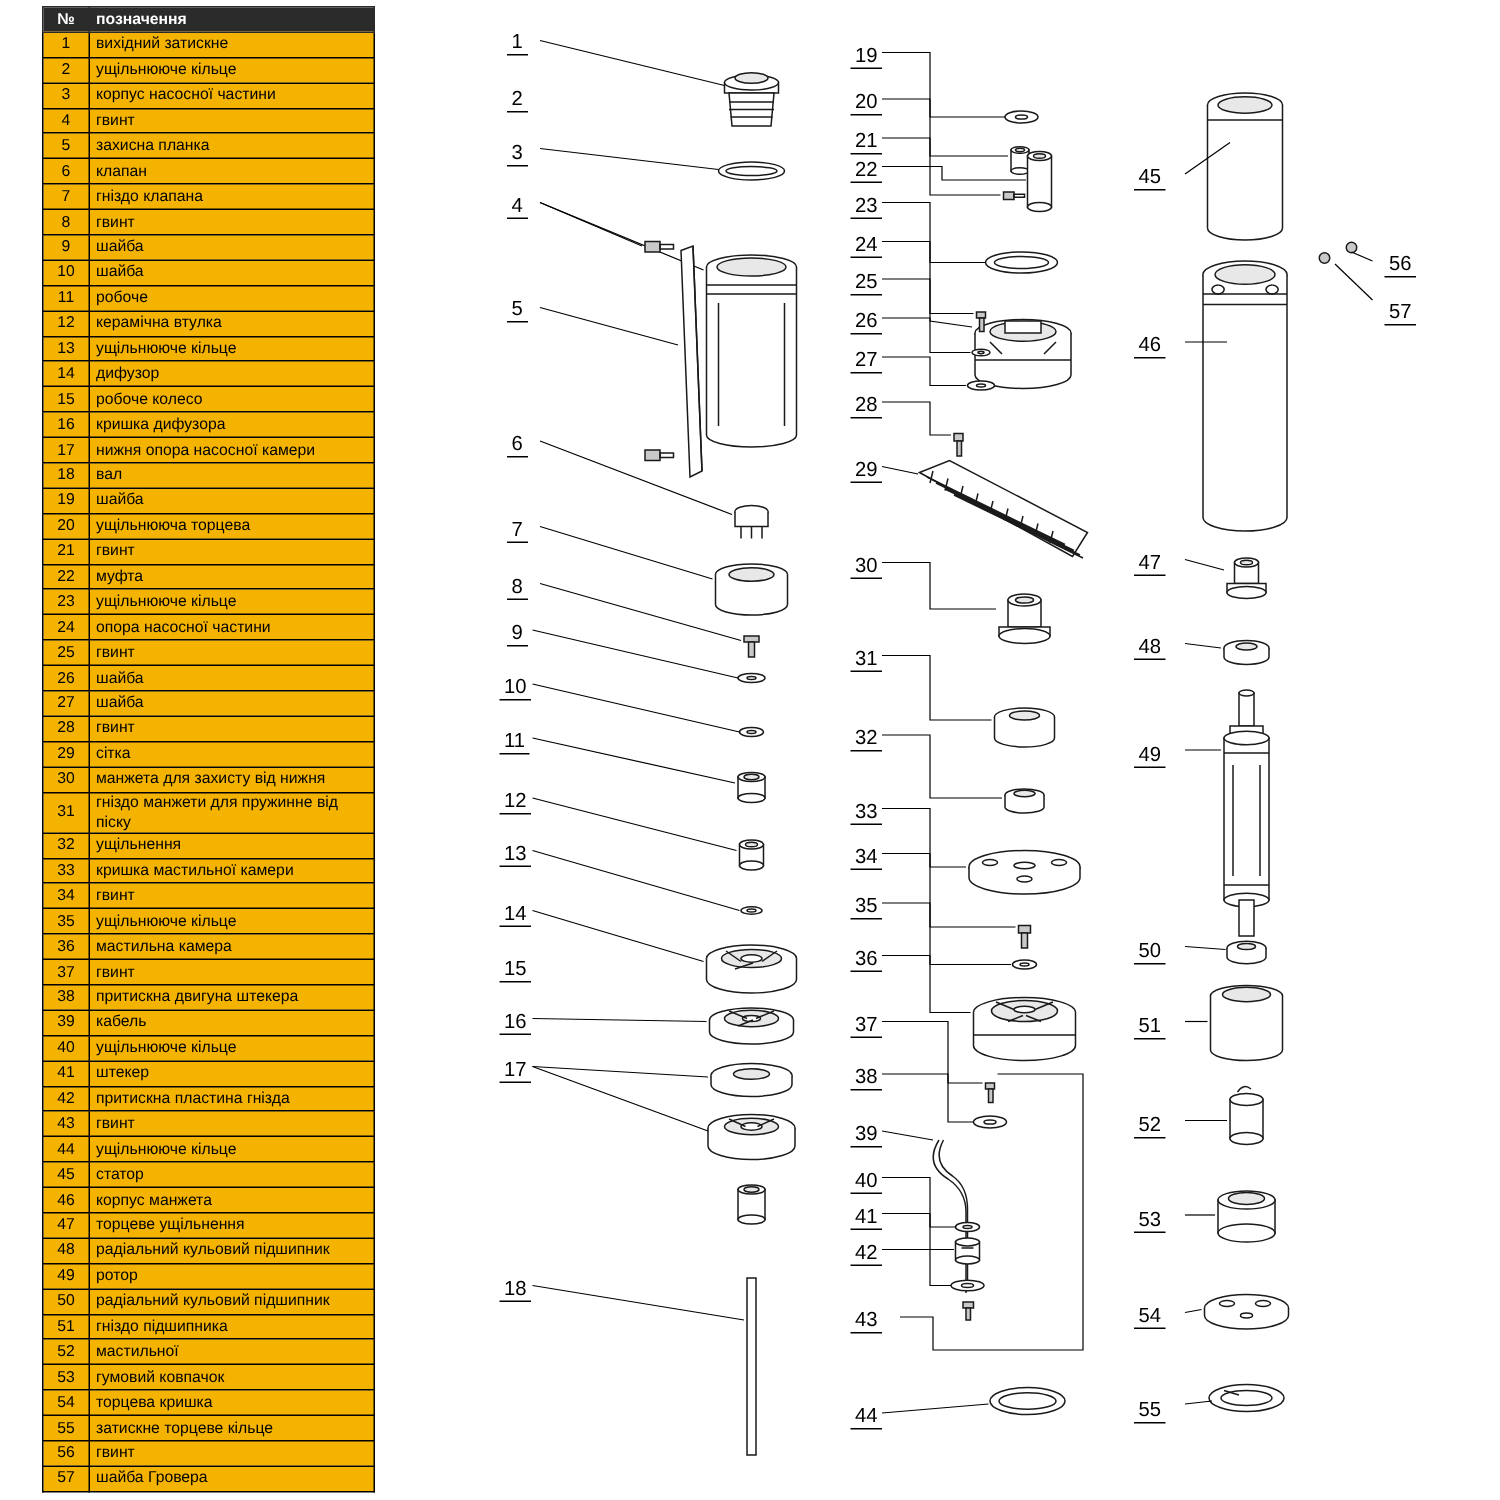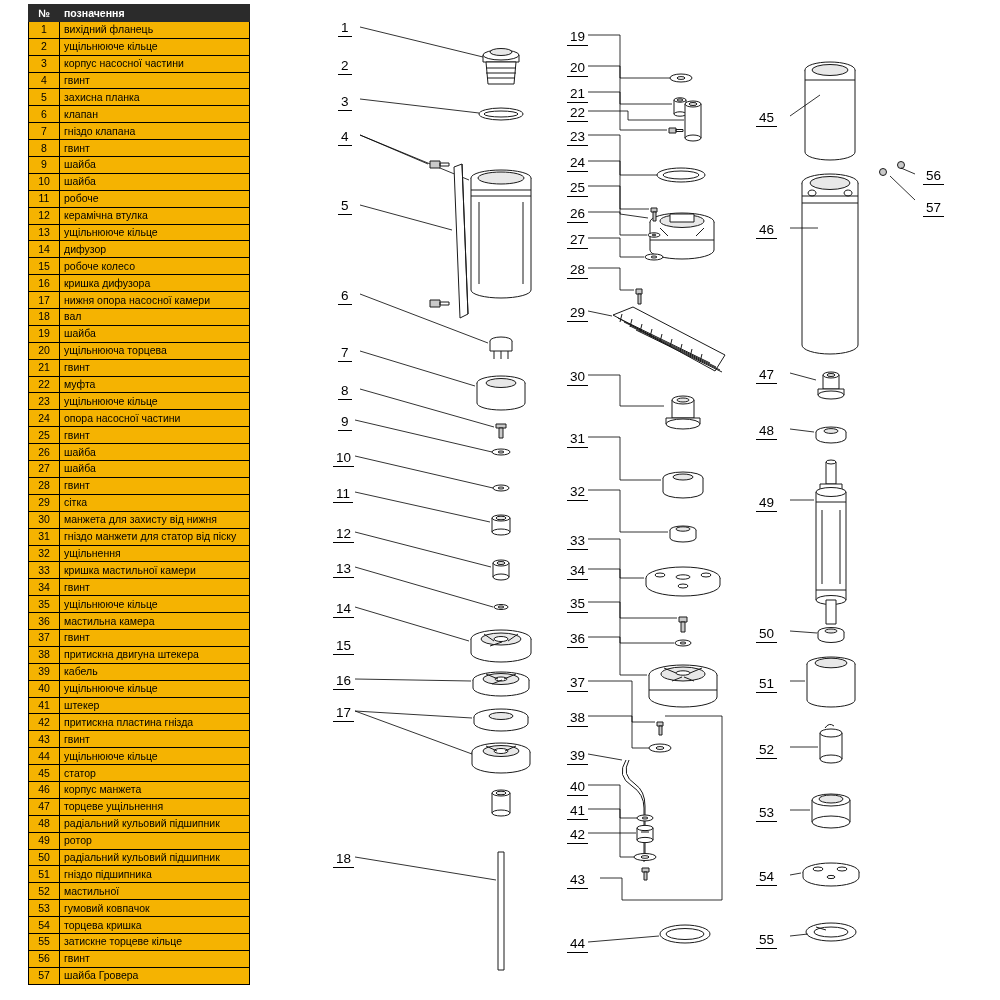--- a/index.html
+++ b/index.html
@@ -30,21 +30,21 @@
 <table id="legend">
   <thead>
     <tr>
       <th class="num">№</th>
       <th>позначення</th>
     </tr>
   </thead>
   <tbody id="legend-body">
       <tr>
         <td class="num">1</td>
-        <td>вихідний фланець</td>
+        <td>вихідний затискне</td>
       </tr>
       <tr>
         <td class="num">2</td>
         <td>ущільнююче кільце</td>
       </tr>
       <tr>
         <td class="num">3</td>
         <td>корпус насосної частини</td>
       </tr>
       <tr>
@@ -150,21 +150,21 @@
       <tr>
         <td class="num">29</td>
         <td>сітка</td>
       </tr>
       <tr>
         <td class="num">30</td>
         <td>манжета для захисту від нижня</td>
       </tr>
       <tr>
         <td class="num">31</td>
-        <td>гніздо манжети для статор від піску</td>
+        <td>гніздо манжети для пружинне від піску</td>
       </tr>
       <tr>
         <td class="num">32</td>
         <td>ущільнення</td>
       </tr>
       <tr>
         <td class="num">33</td>
         <td>кришка мастильної камери</td>
       </tr>
       <tr>

